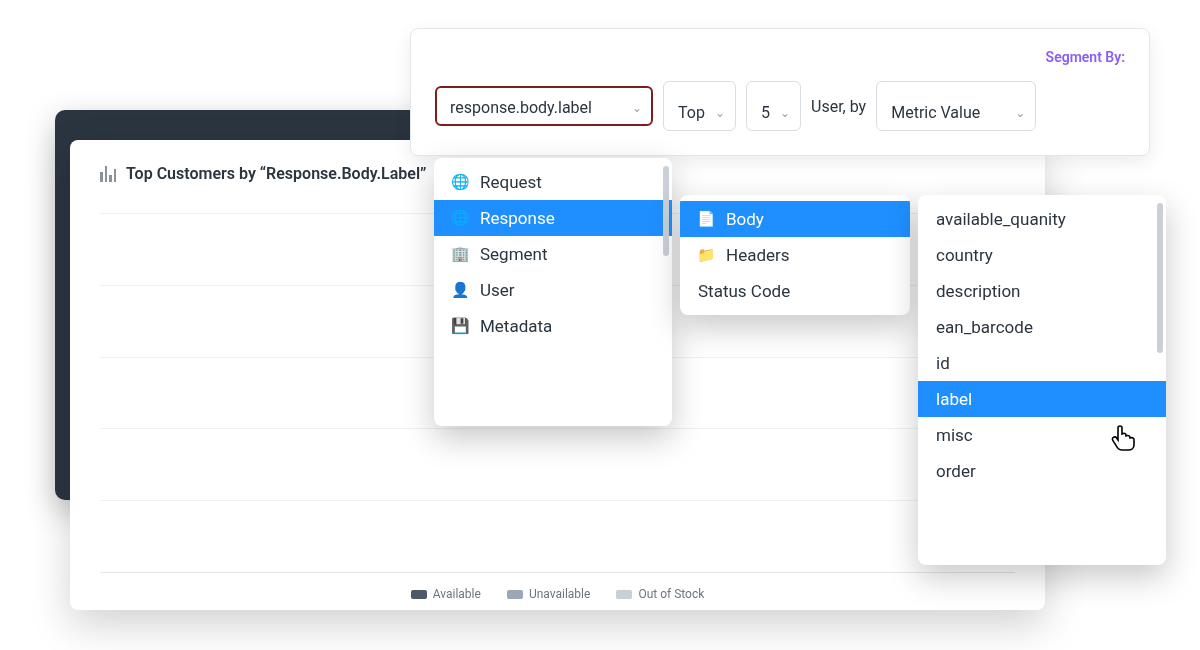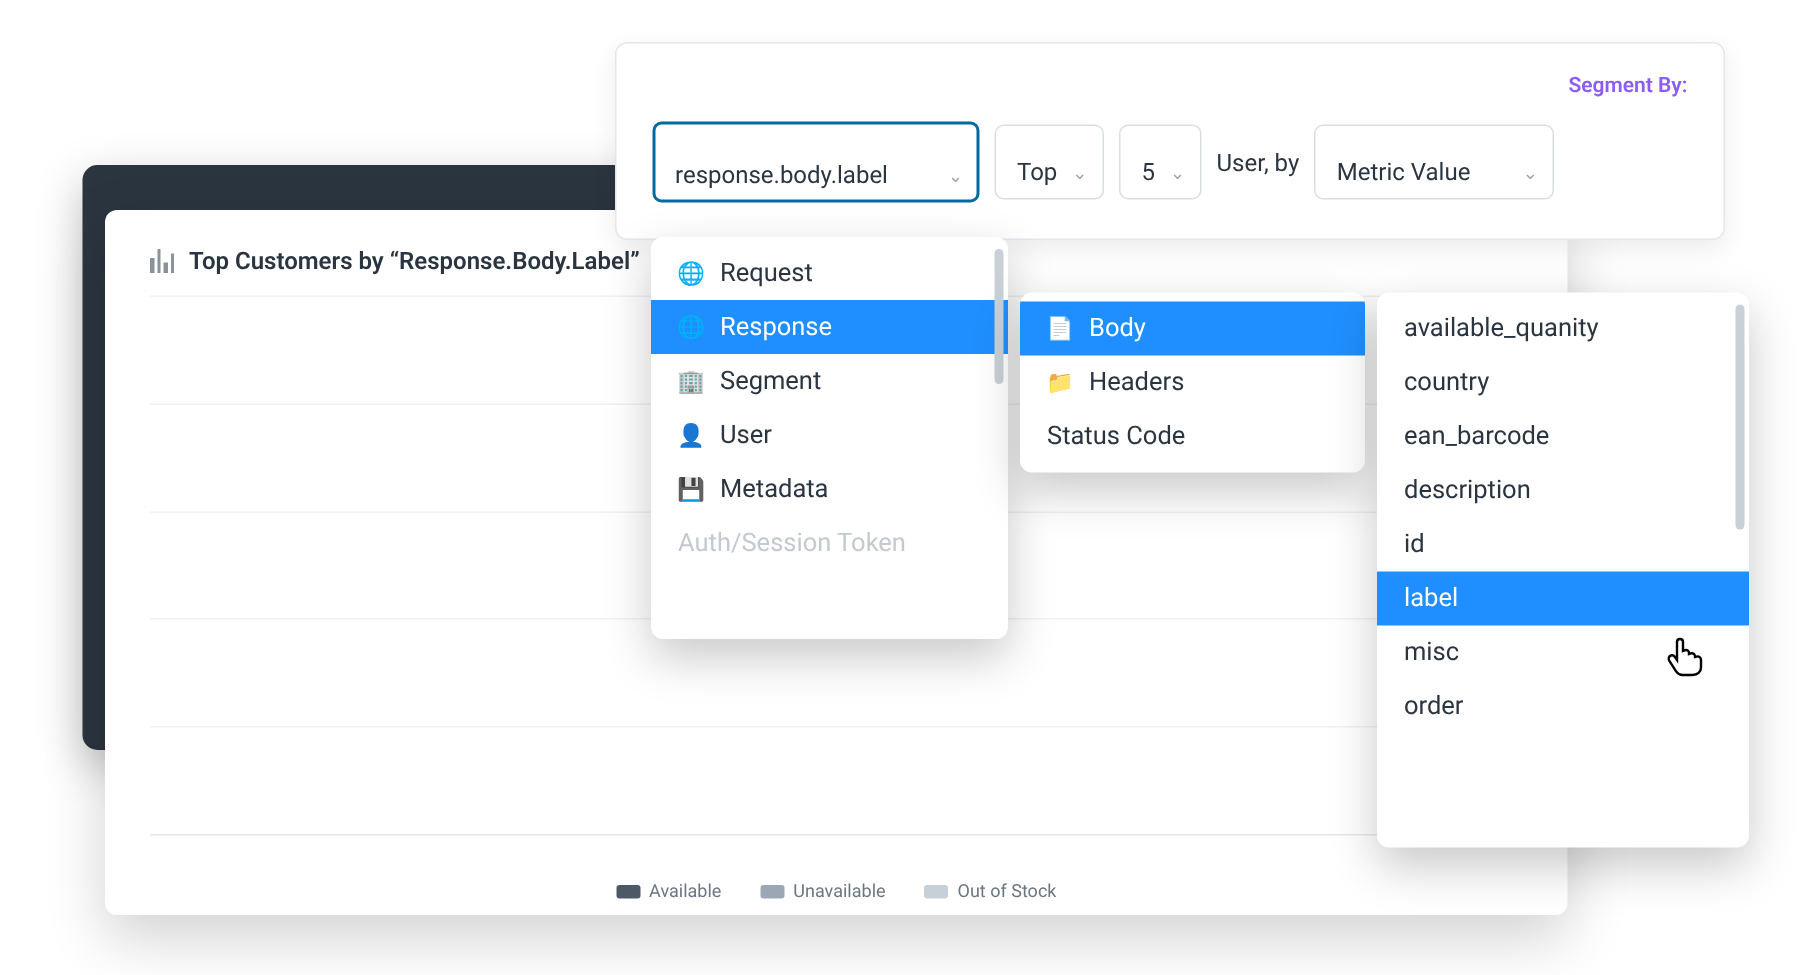--- a/index.html
+++ b/index.html
@@ -33,21 +33,21 @@
     height: 470px;
     background: #fff;
     border-radius: 8px;
     box-shadow: 0 15px 40px rgba(0,0,0,0.18);
     padding: 24px 30px 18px 30px;
   }
   .chart-title-row {
     display: flex;
     align-items: center;
     gap: 10px;
-    margin-bottom: 14px;
+    margin-bottom: 30px;
   }
   .chart-icon {
     width: 16px; height: 16px;
     display: inline-flex; align-items: flex-end; gap: 2px;
   }
   .chart-icon span { display:inline-block; width:3px; background:#8a929b; }
   .chart-title { font-size: 16px; font-weight: 600; color:#2b3540; }
 
   .plot-area {
     position: relative;
@@ -64,21 +64,21 @@
     padding: 0 6px;
   }
   .group { display:flex; align-items:flex-end; gap:6px; }
   .bar { width: 26px; border-radius:2px 2px 0 0; }
   .s0 { background:#4d5966; }
   .s1 { background:#9ba7b4; }
   .s2 { background:#c7d0d9; }
 
   .legend {
     display:flex; gap:26px; justify-content:center; align-items:flex-start;
-    margin-top:30px; font-size:12px; color:#6b7680;
+    margin-top:14px; font-size:12px; color:#6b7680;
   }
   .legend-item { display:flex; align-items:center; gap:6px; }
   .swatch { width:16px; height:9px; border-radius:2px; }
 
   
   .segment-panel {
     position:absolute;
     left: 410px;
     top: 28px;
     width: 740px;
@@ -90,21 +90,21 @@
   }
   .segment-label { font-size:14px; font-weight:600; color:#8b5cf6; margin-bottom:16px;text-align:right; }
   .segment-row { display:flex; align-items:center; gap:10px; flex-wrap:nowrap; }
 
   .select {
     display:flex; align-items:center; justify-content:space-between;
     border:1px solid #d9dee3; border-radius:6px;
     padding: 21px 10px 8px 14px; font-size:16px; color:#2b3540;
     background:#fff; cursor:pointer; white-space:nowrap;
   }
-  .select.focused { border:2px solid #0369a1; padding:24px 9px 7px 13px; }
+  .select.focused { border:2px solid #7f1d1d; padding:10px 9px 7px 13px; }
   .select .chev { margin-left:10px; color:#9aa3ad; font-size:12px; }
   .plain-text { font-size:16px; color:#2b3540; white-space:nowrap; }
 
   
   .popover {
     position:absolute;
     background:#fff;
     border-radius:8px;
     box-shadow: 0 12px 32px rgba(0,0,0,0.22);
     overflow:hidden;
@@ -256,23 +256,20 @@
         <span>Segment</span>
       </div>
       <div class="option">
         <span class="opt-icon">👤</span>
         <span>User</span>
       </div>
       <div class="option">
         <span class="opt-icon">💾</span>
         <span>Metadata</span>
       </div>
-      <div class="option faded">
-        <span>Auth/Session Token</span>
-      </div>
     </div>
   <div class="thumb" style="top:8px; height:90px;"></div>
 </div>
 
 <div class="popover" style="left:680px; top:195px; width:230px; padding:6px 0;">
   <div id="dd2">
       <div class="option selected">
         <span class="opt-icon">📄</span>
         <span>Body</span>
       </div>
@@ -288,24 +285,24 @@
 
 <div class="popover" style="left:918px; top:195px; width:248px; height:370px;">
   <div class="scroll" id="dd3" style="max-height:370px; padding:6px 0;">
       <div class="option">
         <span>available_quanity</span>
       </div>
       <div class="option">
         <span>country</span>
       </div>
       <div class="option">
+        <span>description</span>
+      </div>
+      <div class="option">
         <span>ean_barcode</span>
-      </div>
-      <div class="option">
-        <span>description</span>
       </div>
       <div class="option">
         <span>id</span>
       </div>
       <div class="option selected">
         <span>label</span>
       </div>
       <div class="option">
         <span>misc</span>
       </div>

